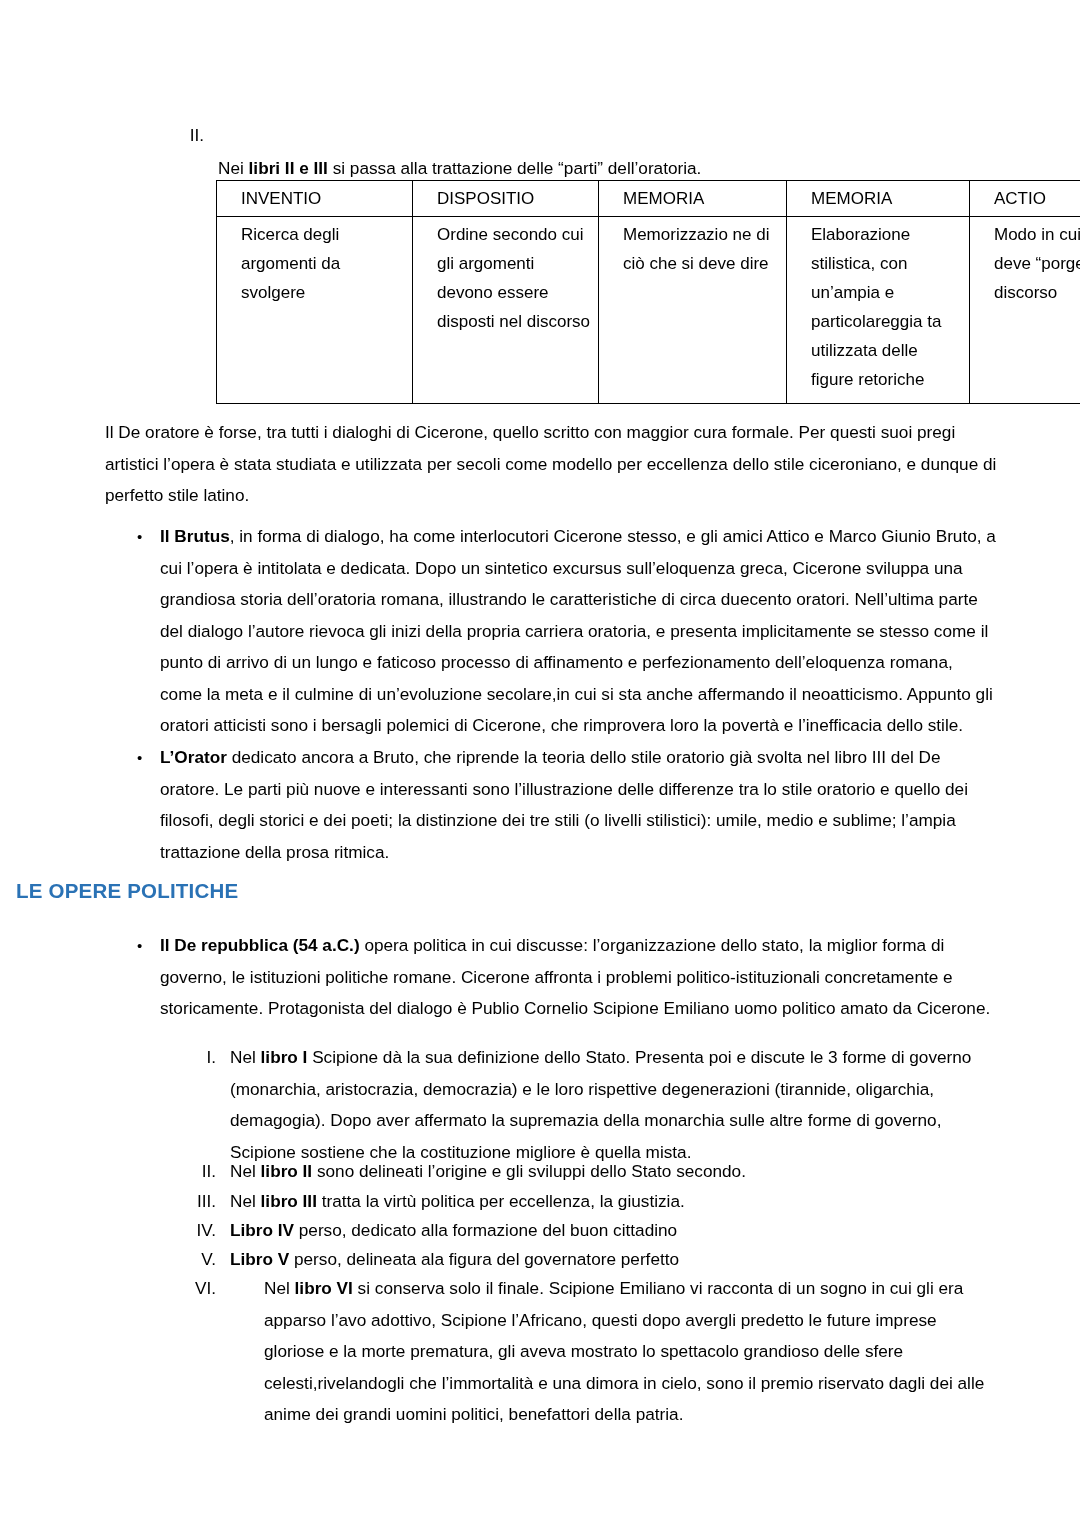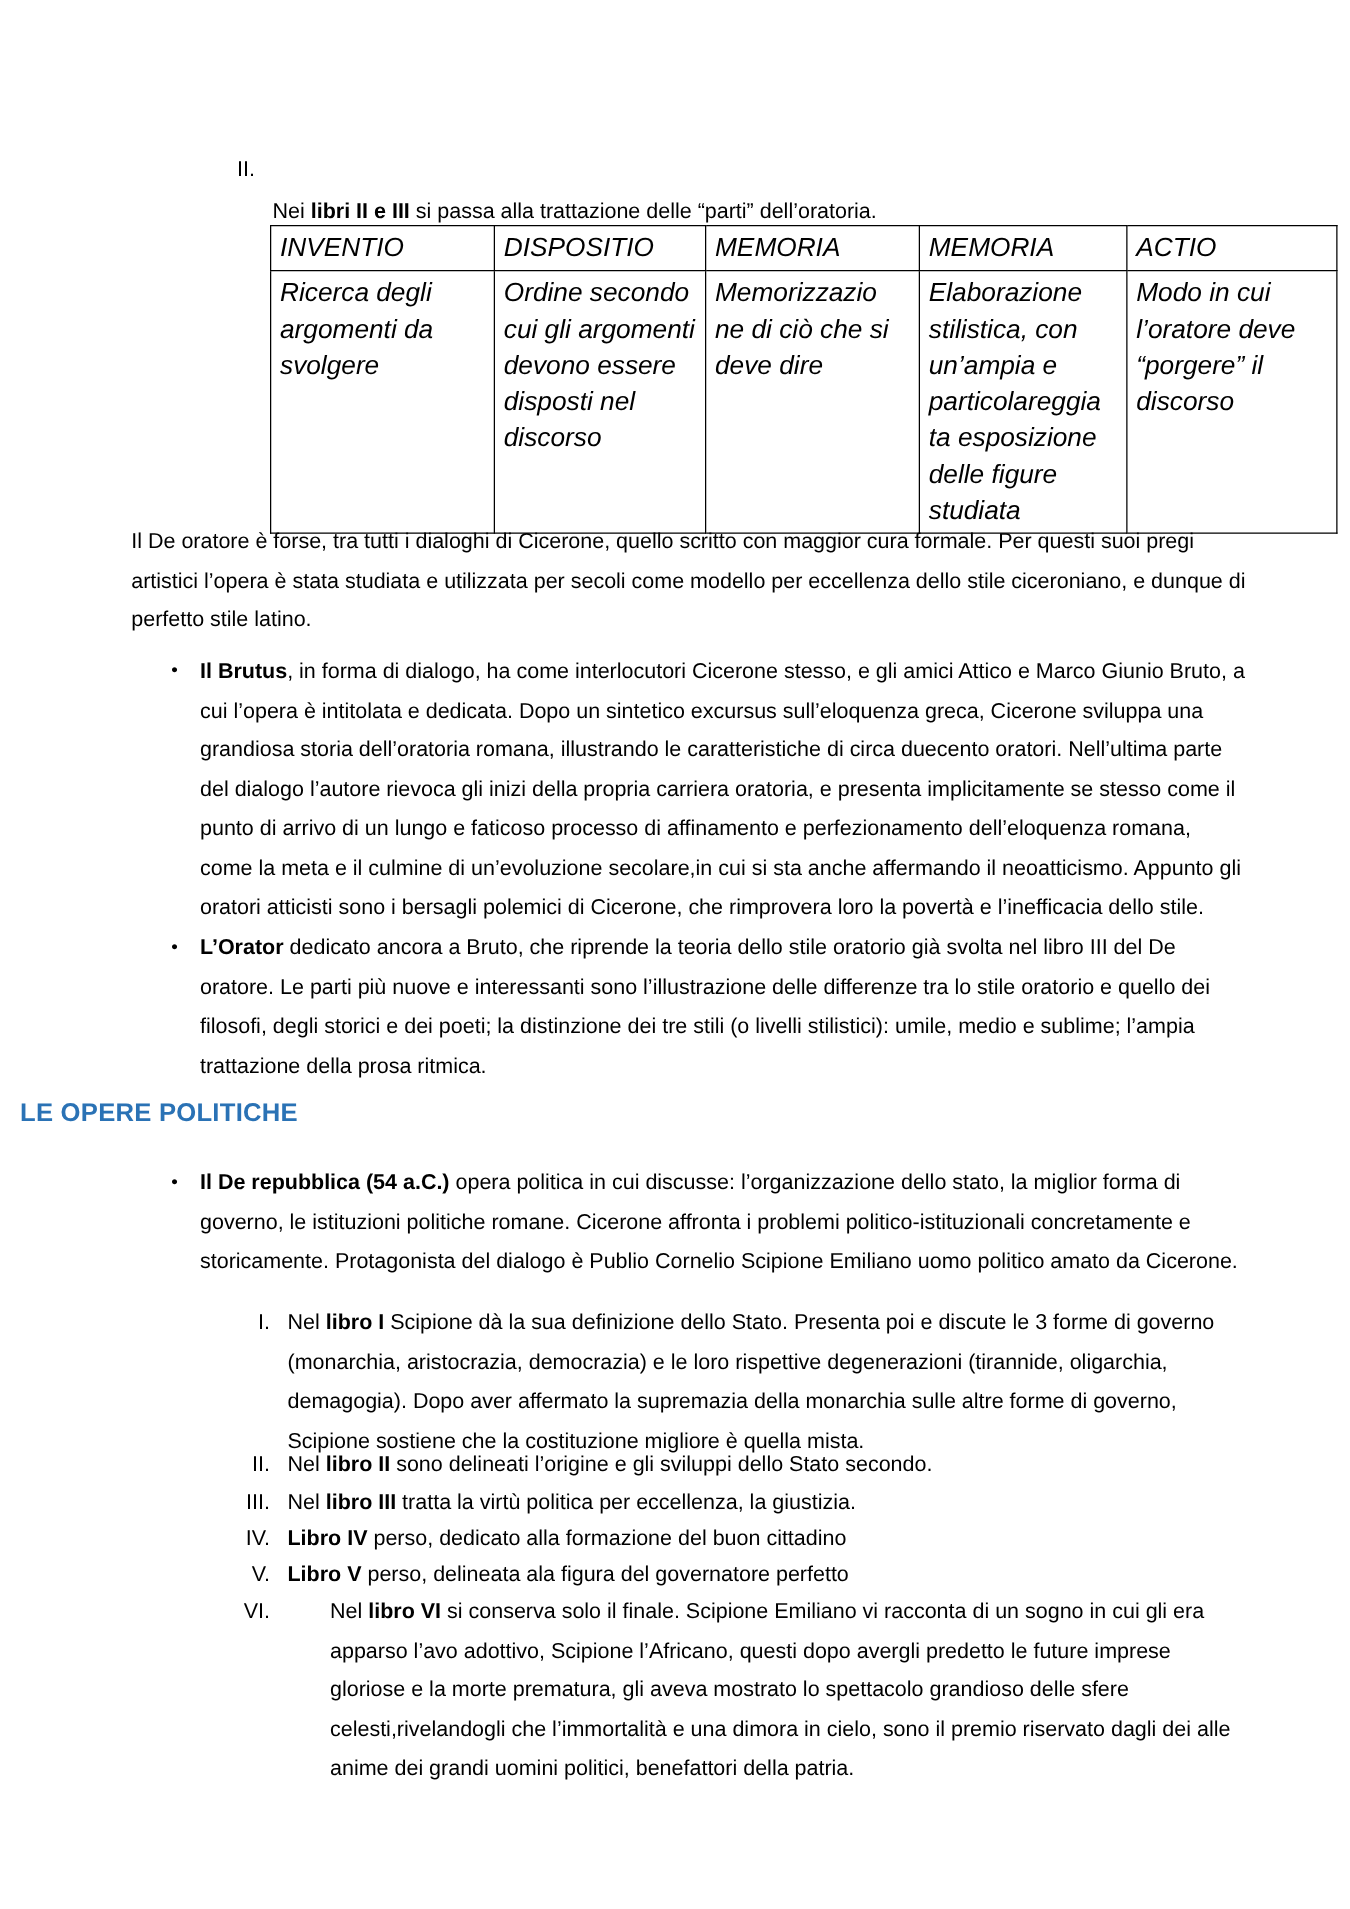--- a/index.html
+++ b/index.html
@@ -53,24 +53,23 @@
     position: absolute;
     left: 216px;
     top: 180px;
     width: 783px;
     border-collapse: collapse;
     table-layout: fixed;
   }
   .oratory-table td {
     border: 1.3px solid #000000;
     vertical-align: top;
-    padding: 3px 6px 3px 7px;
-    font-size: 21px;
+    padding: 3px 6px 3px 24px;
+    font-size: 17px;
     line-height: 29px;
-    font-style: italic;
   }
   .oratory-table .c0 { width: 165px; }
   .oratory-table .c1 { width: 155px; }
   .oratory-table .c2 { width: 157px; }
   .oratory-table .c3 { width: 152px; }
   .oratory-table .c4 { width: 154px; }
   .oratory-table tr.head td { height: 27px; }
   .oratory-table tr.body td { height: 180px; }
 
   
@@ -146,21 +145,21 @@
       <td class="c0">INVENTIO</td>
       <td class="c1">DISPOSITIO</td>
       <td class="c2">MEMORIA</td>
       <td class="c3">MEMORIA</td>
       <td class="c4">ACTIO</td>
     </tr>
     <tr class="body">
       <td class="c0">Ricerca degli argomenti da svolgere</td>
       <td class="c1">Ordine secondo cui gli argomenti devono essere disposti nel discorso</td>
       <td class="c2">Memorizzazio ne di ciò che si deve dire</td>
-      <td class="c3">Elaborazione stilistica, con un’ampia e particolareggia ta esposizione delle figure studiata</td>
+      <td class="c3">Elaborazione stilistica, con un’ampia e particolareggia ta utilizzata delle figure retoriche</td>
       <td class="c4">Modo in cui l’oratore deve “porgere” il discorso</td>
     </tr>
   </tbody>
     </table>
 
   <div class="para" style="top:417px;">Il De oratore è forse, tra tutti i dialoghi di Cicerone, quello scritto con maggior cura formale. Per questi suoi pregi artistici l’opera è stata studiata e utilizzata per secoli come modello per eccellenza dello stile ciceroniano, e dunque di perfetto stile latino.</div>
 
   <div class="bullet-item" style="left:105px; top:521px; width:893px;">
     <span class="marker">•</span>
     <span class="content"><b>Il Brutus</b><span>, in forma di dialogo, ha come interlocutori Cicerone stesso, e gli amici Attico e Marco Giunio Bruto, a cui l’opera è intitolata e dedicata. Dopo un sintetico excursus sull’eloquenza greca, Cicerone sviluppa una grandiosa storia dell’oratoria romana, illustrando le caratteristiche di circa duecento oratori. Nell’ultima parte del dialogo l’autore rievoca gli inizi della propria carriera oratoria, e presenta implicitamente se stesso come il punto di arrivo di un lungo e faticoso processo di affinamento e perfezionamento dell’eloquenza romana, come la meta e il culmine di un’evoluzione secolare,in cui si sta anche affermando il neoatticismo. Appunto gli oratori atticisti sono i bersagli polemici di Cicerone, che rimprovera loro la povertà e l’inefficacia dello stile.</span></span>

